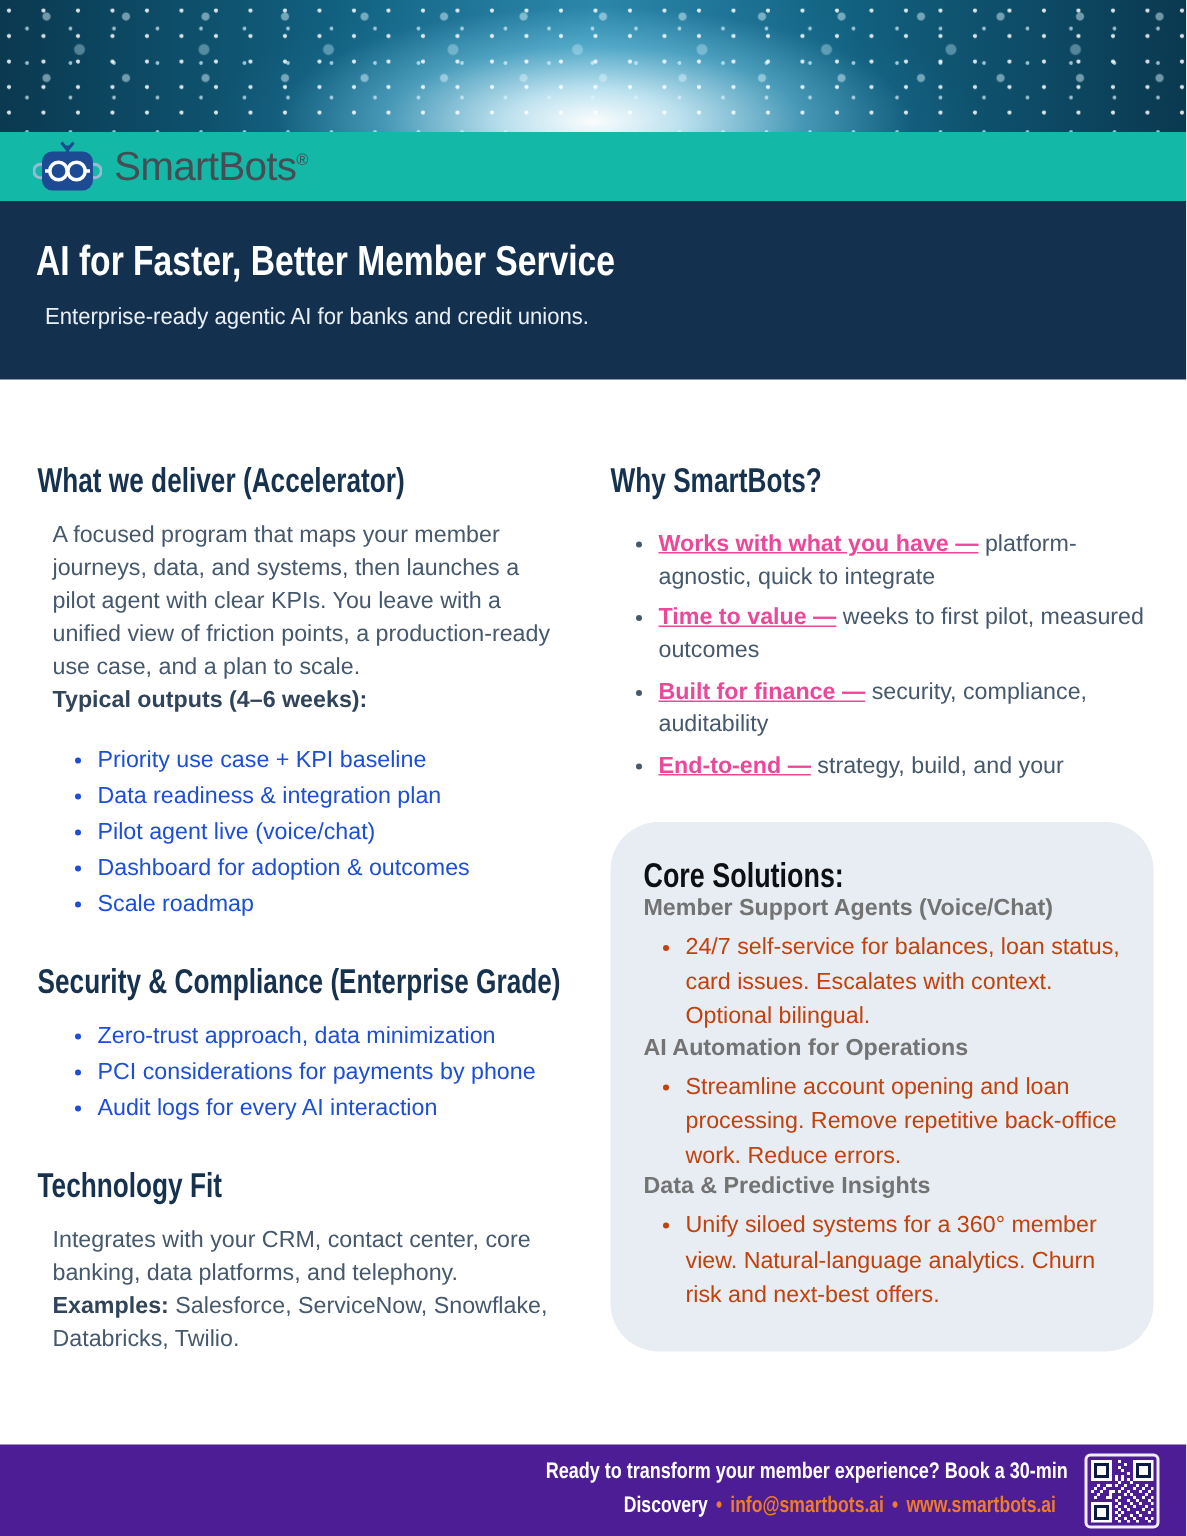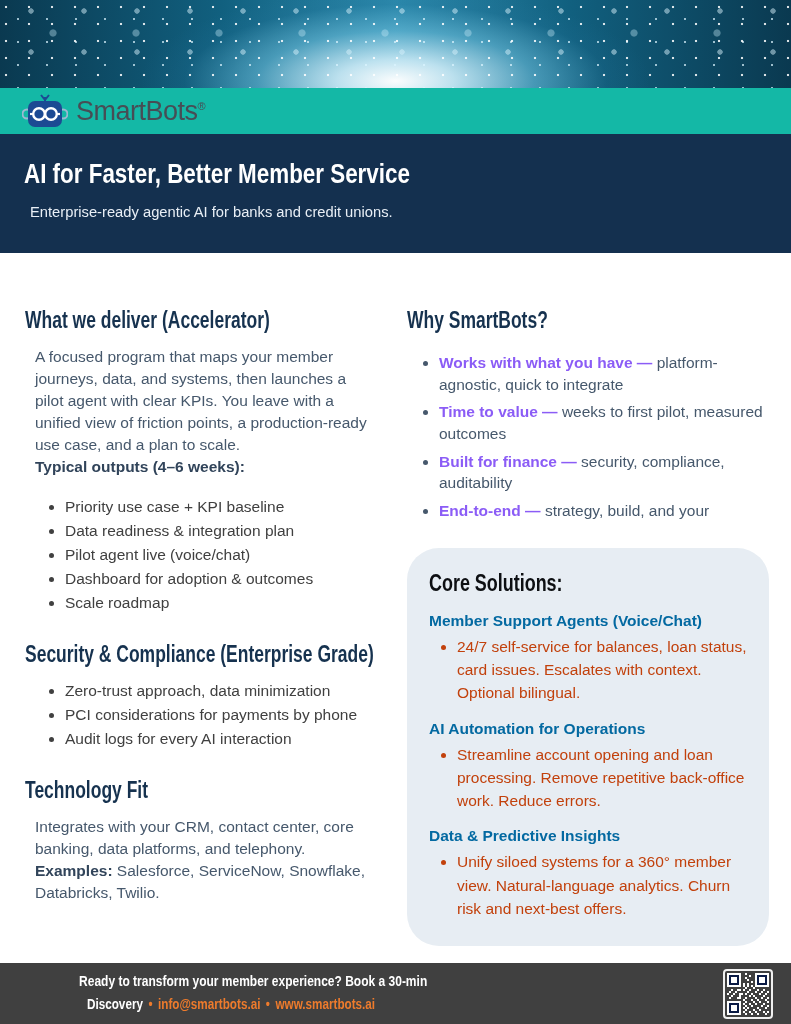--- a/index.html
+++ b/index.html
@@ -47,46 +47,46 @@
   .col-right { flex:1; min-width:0; }
 
   h2.sec {
     font-size:23px; font-weight:700; color:#16324f; white-space:nowrap;
     transform:scaleX(.76); transform-origin:0 50%;
   }
   .body-text { color:#46586c; font-size:15.5px; line-height:1.42; }
   .indent { margin-left:10px; }
   .bold-line { font-weight:700; color:#31445a; }
 
-  ul.bullets { list-style:disc; padding-left:40px; color:#404040; font-size:15.5px; line-height:1.42; }
+  ul.bullets { list-style:disc; padding-left:40px; color:#1d4ed8; font-size:15.5px; line-height:1.42; }
   ul.bullets li { margin-bottom:2px; }
   ul.why { list-style:disc; padding-left:32px; color:#46586c; font-size:15.5px; line-height:1.4; }
   ul.why li { margin-bottom:6px; }
-  .lead { font-weight:700; color:#8b5cf6; }
+  .lead { font-weight:700; color:#ec4899;text-decoration:underline; }
 
   .mt-sm { margin-top:12px; }
   .mt-md { margin-top:18px; }
   .mt-lg { margin-top:27px; }
 
   
   .core-card {
     background:#e7edf3; border-radius:32px; margin-top:26px;
     padding:22px 22px 26px 22px;
   }
   .core-heading {
     font-size:23px; font-weight:700; color:#0d0f12; white-space:nowrap;
     transform:scaleX(.78); transform-origin:0 50%;
   }
-  .core-group-title { font-weight:700; color:#0369a1; font-size:15.5px; margin-top:15px; }
+  .core-group-title { font-weight:700; color:#737373; font-size:15.5px; }
   .core-card ul { list-style:disc; padding-left:28px; color:#c2410c; font-size:15.5px; line-height:1.5; margin-top:5px; }
 
   
   .footer {
     position:absolute; left:0; bottom:0; width:100%; height:61px;
-    background:#404040; color:#fff; text-align:left; padding-top:9px;
+    background:#4c1d95; color:#fff; text-align:right; padding-top:9px;
   }
   .footer-line1 {
     font-size:15px; font-weight:700; white-space:nowrap;
     transform:scaleX(.8); transform-origin:50% 50%; display:block;
   }
   .footer-line2 {
     font-size:15px; font-weight:700; margin-top:6px; white-space:nowrap;
     transform:scaleX(.78); transform-origin:50% 50%; display:block;
   }
   .footer-line2 .sep { color:#ee7b2c; margin:0 7px; }

